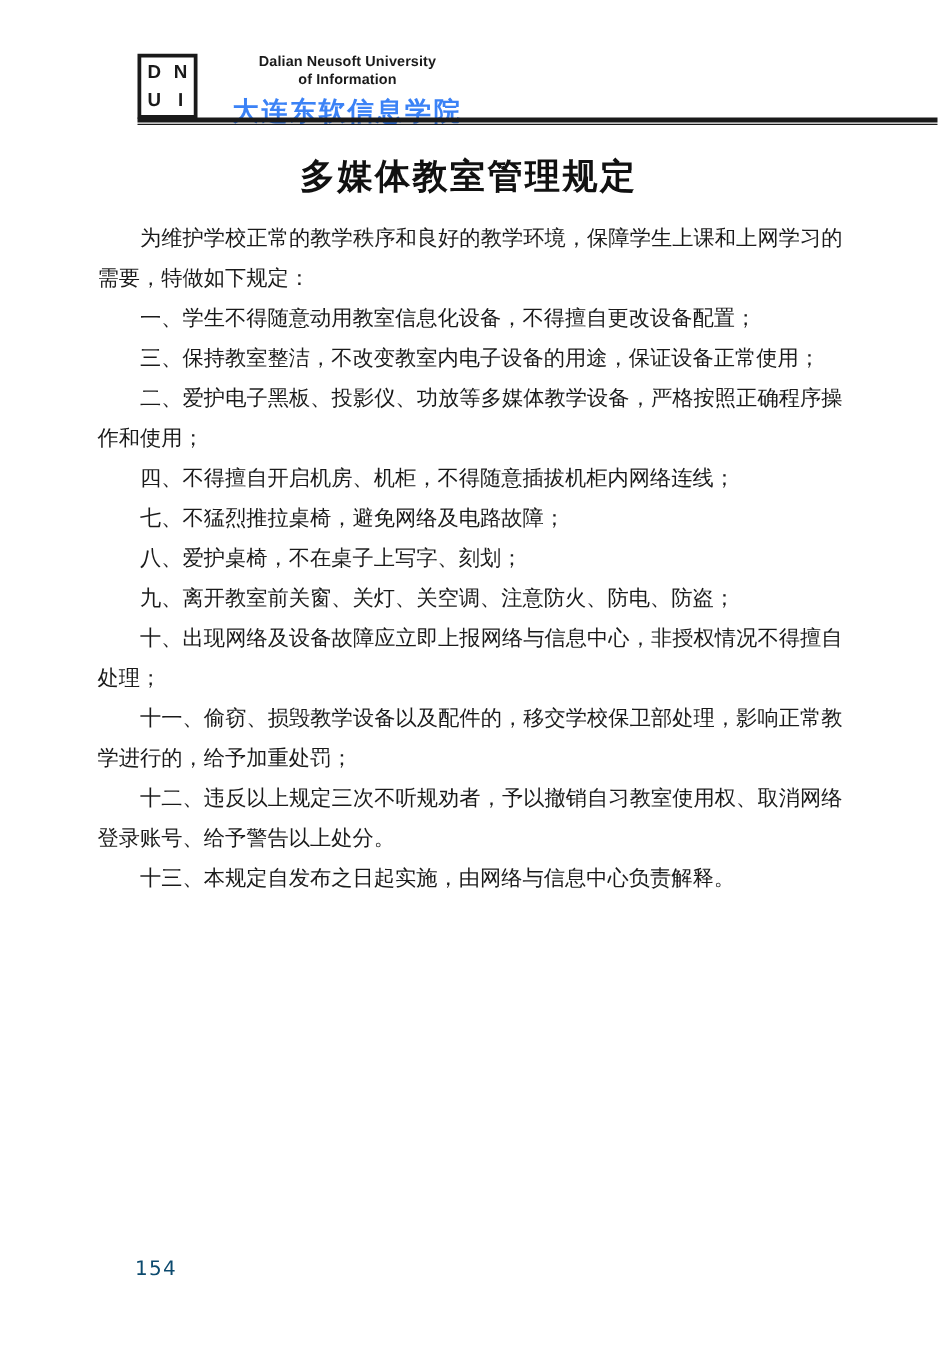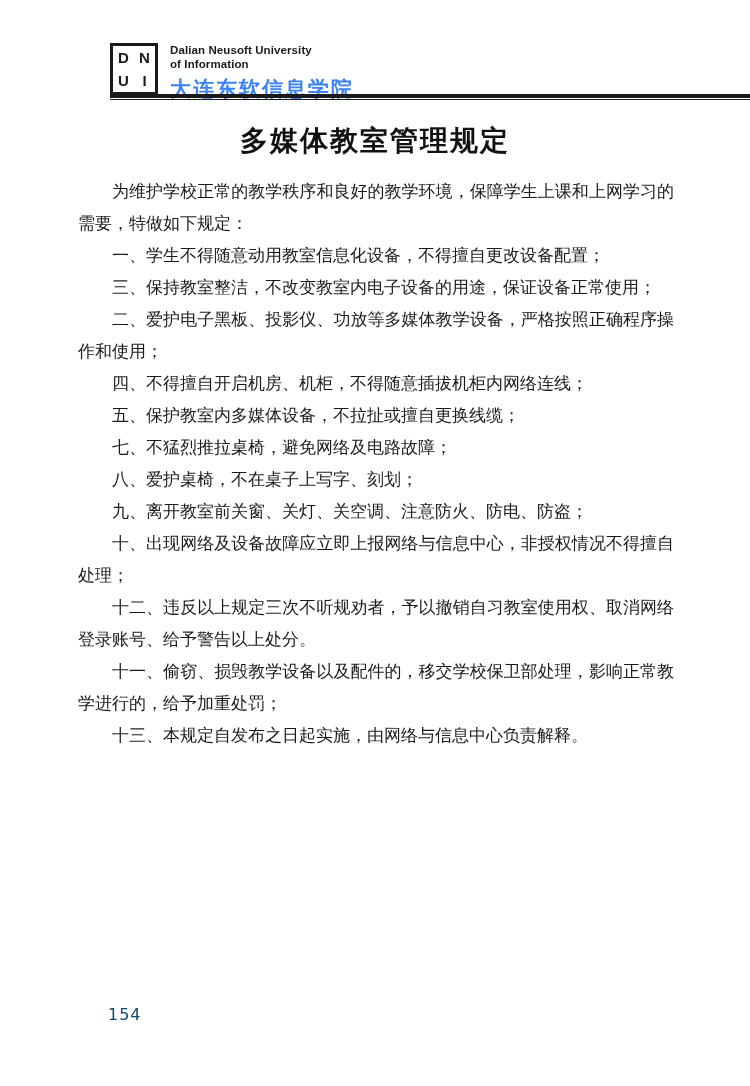--- a/index.html
+++ b/index.html
@@ -50,22 +50,23 @@
     color: #1a1a1a;
     flex: 0 0 auto;
     margin-top: 1px;
   }
   .logo-mark span {
     display: flex;
     align-items: center;
     justify-content: center;
   }
   .logo-text {
-    margin-left: 12px;
+    margin-left: 28px;
     padding-top: 1px;
+    text-align: center;
   }
   .logo-en {
     font-family: "Liberation Sans", sans-serif;
     font-weight: bold;
     font-size: 11.5px;
     line-height: 14px;
     color: #1a1a1a;
     letter-spacing: 0.1px;
   }
   .logo-cn {
@@ -160,25 +161,24 @@
   <div class="header-rule-thin"></div>
 
   <div class="doc-title">多媒体教室管理规定</div>
 
   <div class="body-text">
     <p class="para">为维护学校正常的教学秩序和良好的教学环境，保障学生上课和上网学习的需要，特做如下规定：</p>
     <p class="para">一、学生不得随意动用教室信息化设备，不得擅自更改设备配置；</p>
     <p class="para">三、保持教室整洁，不改变教室内电子设备的用途，保证设备正常使用；</p>
     <p class="para">二、爱护电子黑板、投影仪、功放等多媒体教学设备，严格按照正确程序操作和使用；</p>
     <p class="para">四、不得擅自开启机房、机柜，不得随意插拔机柜内网络连线；</p>
-    <p class="para">五、保护教室内多媒体设备，不拉扯或擅自更换线缆；</p>
     <p class="para">七、不猛烈推拉桌椅，避免网络及电路故障；</p>
     <p class="para">八、爱护桌椅，不在桌子上写字、刻划；</p>
     <p class="para">九、离开教室前关窗、关灯、关空调、注意防火、防电、防盗；</p>
     <p class="para">十、出现网络及设备故障应立即上报网络与信息中心，非授权情况不得擅自处理；</p>
+    <p class="para">十一、偷窃、损毁教学设备以及配件的，移交学校保卫部处理，影响正常教学进行的，给予加重处罚；</p>
     <p class="para">十二、违反以上规定三次不听规劝者，予以撤销自习教室使用权、取消网络登录账号、给予警告以上处分。</p>
-    <p class="para">十一、偷窃、损毁教学设备以及配件的，移交学校保卫部处理，影响正常教学进行的，给予加重处罚；</p>
     <p class="para">十三、本规定自发布之日起实施，由网络与信息中心负责解释。</p>
   </div>
 
   <div class="page-number">154</div>
 
 </div>
 
 </body></html>

